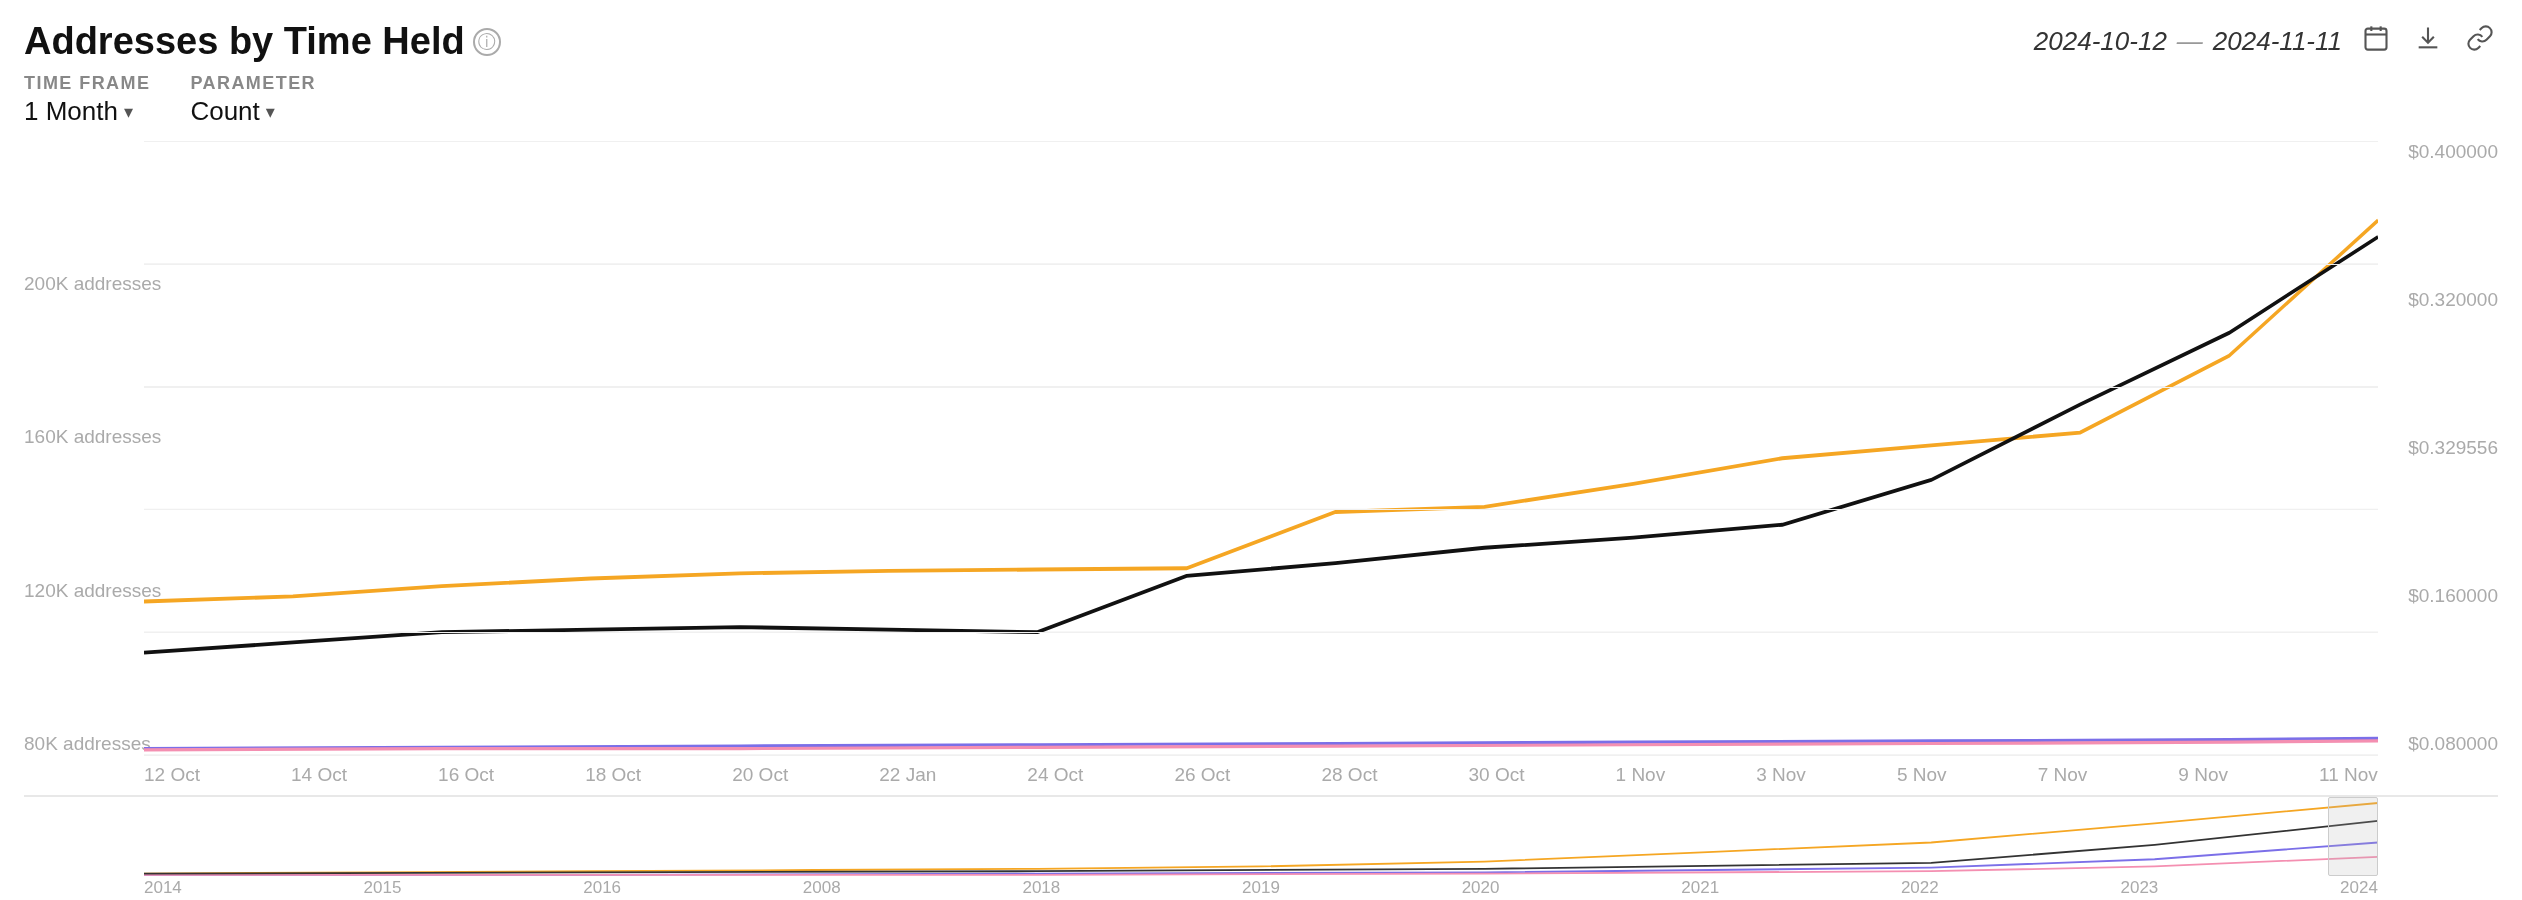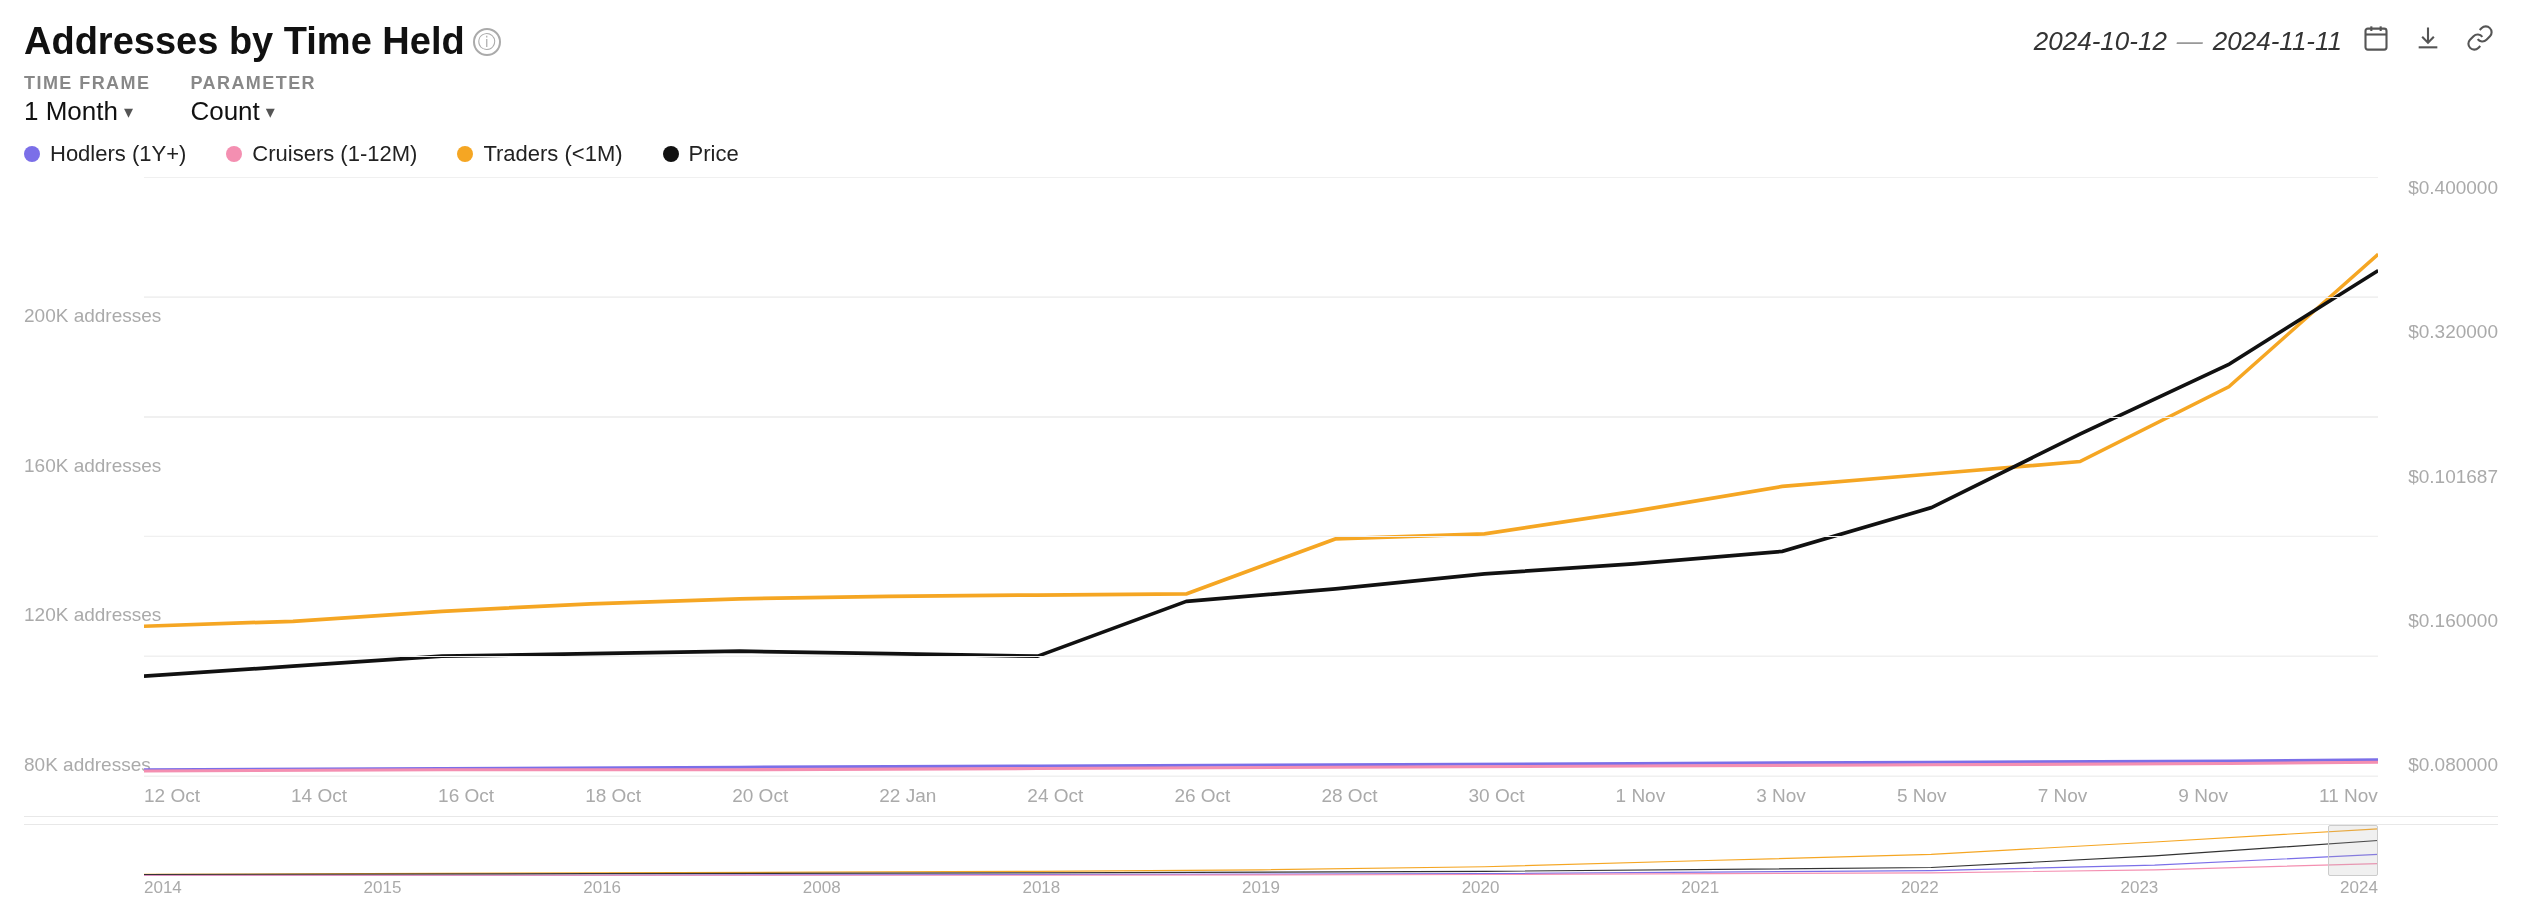--- a/index.html
+++ b/index.html
@@ -178,24 +178,24 @@
       display: flex;
       align-items: center;
       justify-content: space-between;
     }
     .x-label {
       font-size: 19px;
       color: #aaa;
       text-align: left;
     }
     .mini-chart {
-      height: 76px;
+      height: 104px;
       position: relative;
       border-top: 1px solid #e8e8e8;
-      margin-top: 7px;
+      margin-top: 0;
       text-align: center;
     }
     .mini-chart-inner {
       position: absolute;
       left: 120px;
       right: 120px;
       top: 0;
       bottom: 24px;
     }
     .mini-x-axis {
@@ -262,55 +262,37 @@
     </div>
     <div class="control-group">
       <span class="control-label">PARAMETER</span>
       <div class="control-select">
         <span>Count</span>
         <span class="chevron">▾</span>
       </div>
     </div>
   </div>
 
-  <div class="legend-row">
-    <div class="legend-item">
-      <div class="legend-dot" style="background:#7b6fe8;"></div>
-      <span>Hodlers (1Y+)</span>
-    </div>
-    <div class="legend-item">
-      <div class="legend-dot" style="background:#f48fb1;"></div>
-      <span>Cruisers (1-12M)</span>
-    </div>
-    <div class="legend-item">
-      <div class="legend-dot" style="background:#f5a623;"></div>
-      <span>Traders (&lt;1M)</span>
-    </div>
-    <div class="legend-item">
-      <div class="legend-dot" style="background:#111;"></div>
-      <span>Price</span>
-    </div>
-  </div>
 
   <div class="chart-area">
 
     <div class="main-chart">
 
       <div class="y-axis-left">
         <span class="y-label"></span>
         <span class="y-label">200K addresses</span>
         <span class="y-label">160K addresses</span>
         <span class="y-label">120K addresses</span>
         <span class="y-label">80K addresses</span>
       </div>
 
       <div class="y-axis-right">
         <span class="y-label">$0.400000</span>
         <span class="y-label">$0.320000</span>
-        <span class="y-label">$0.101687</span>
+        <span class="y-label">$0.329556</span>
         <span class="y-label">$0.160000</span>
         <span class="y-label">$0.080000</span>
       </div>
 
       <div class="chart-inner">
         
         <div class="grid-line" style="top:0%;"></div>
         <div class="grid-line" style="top:20%;"></div>
         <div class="grid-line" style="top:40%;"></div>
         <div class="grid-line" style="top:60%;"></div>

